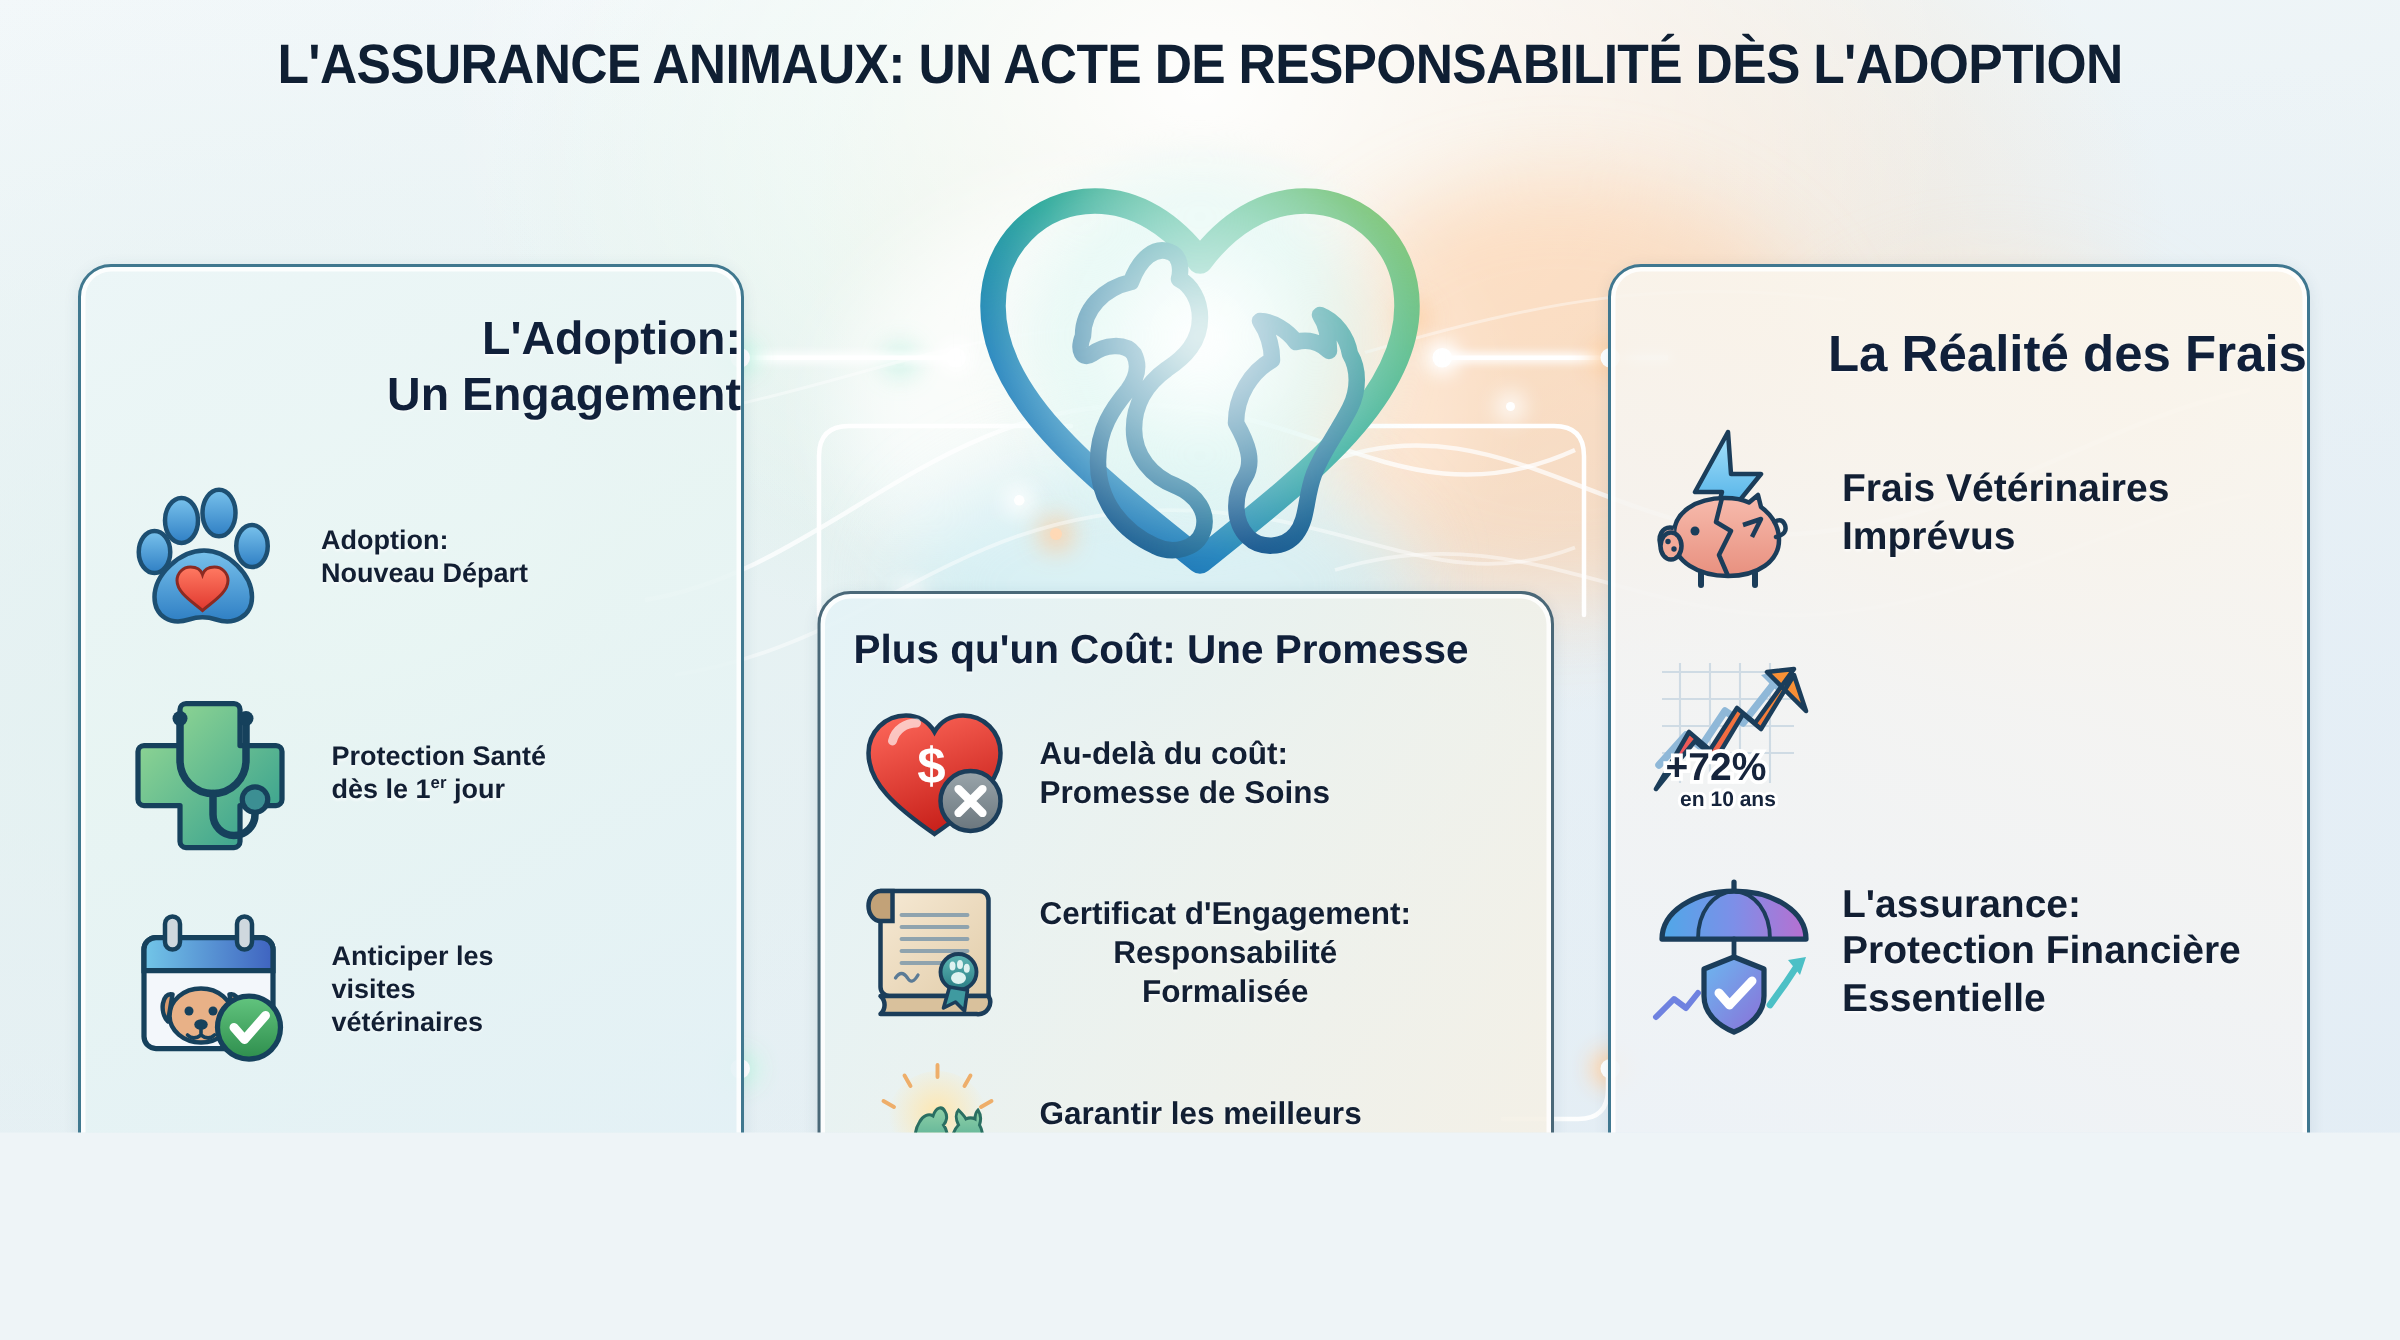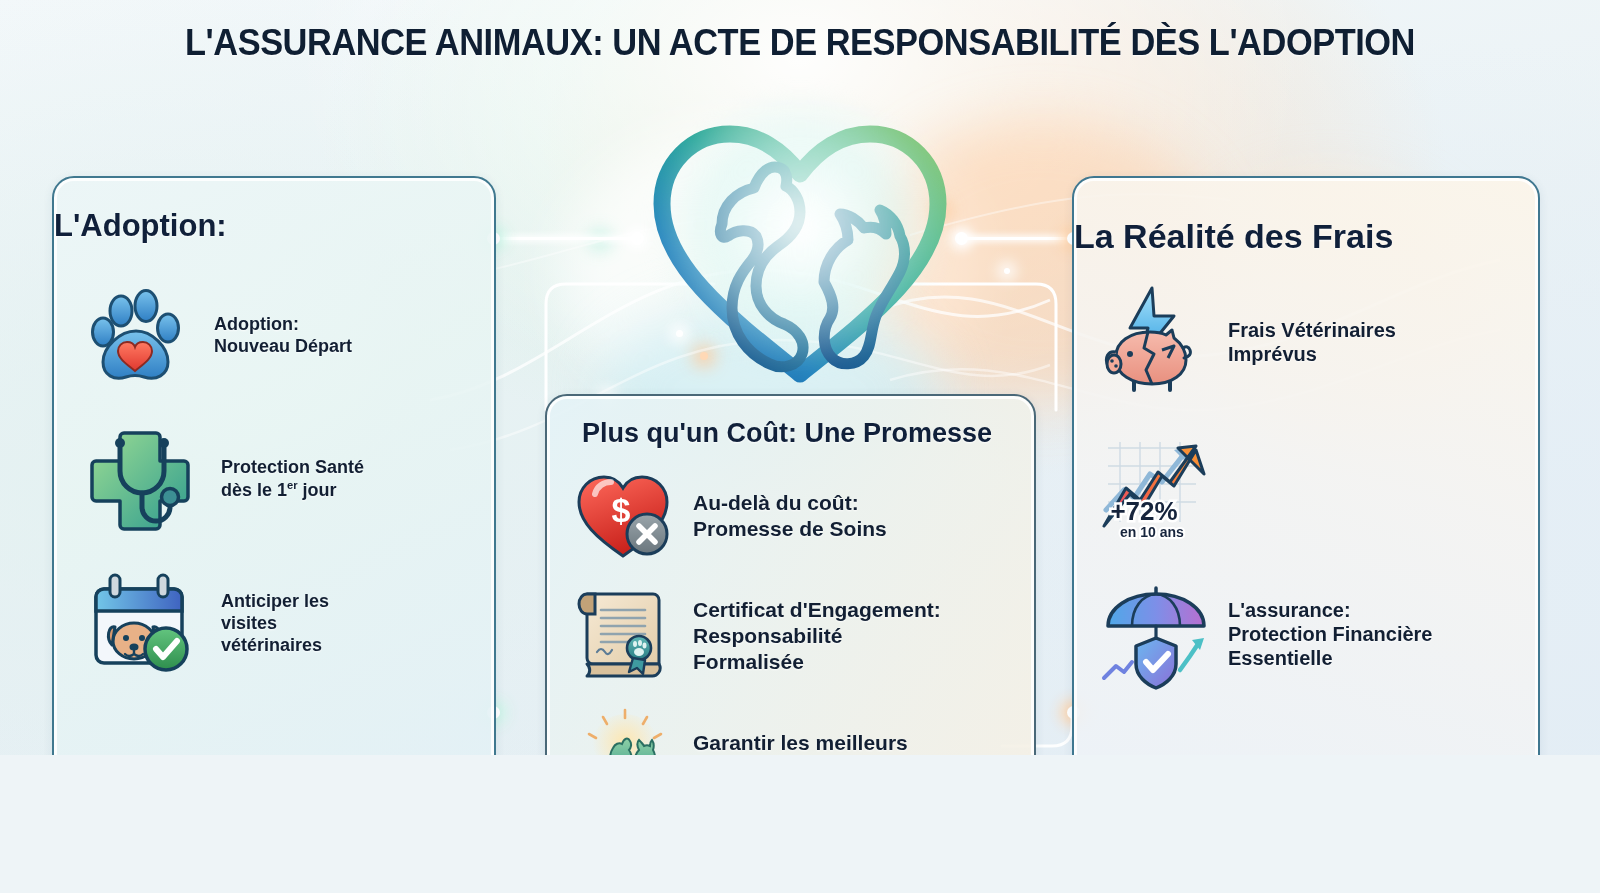--- a/index.html
+++ b/index.html
@@ -64,55 +64,55 @@
     background:linear-gradient(120deg,rgba(228,243,247,.92) 0%,rgba(236,242,238,.9) 45%,rgba(246,240,228,.9) 100%);
     border-color:#4a6878;
   }
   #panel-right{
     left:1072px;top:176px;width:464px;height:664px;
     background:linear-gradient(200deg,rgba(252,245,233,.92) 0%,rgba(245,244,242,.9) 45%,rgba(236,242,248,.92) 100%);
     border-color:#3f7790;
   }
 
   .panel-title{
-    text-align:left;font-weight:bold;color:#10203a;
+    text-align:right;font-weight:bold;color:#10203a;
     text-shadow:0 1px 2px rgba(255,255,255,.85);
     line-height:1.18;
   }
   #panel-left .panel-title{font-size:31px;margin:30px 0 0 0;}
   #panel-right .panel-title{font-size:34px;margin:38px 0 0 0;}
-  #panel-center .panel-title{font-size:27px;margin:22px 0 0 0;text-align:left;padding-left:35px;}
+  #panel-center .panel-title{font-size:27px;margin:22px 0 0 0;text-align:left;padding-left:22px;}
 
   .items{margin-top:6px;}
   .item{display:flex;align-items:center;gap:16px;}
   .item .icon{flex:0 0 auto;display:flex;align-items:center;justify-content:center;}
   .item .label{
     font-weight:bold;color:#121f33;line-height:1.22;
     text-shadow:0 1px 2px rgba(255,255,255,.8);
   }
 
   
   #panel-left .item{padding:0 14px 0 34px;}
   #panel-left .item + .item{margin-top:34px;gap:23px;}
   #panel-left .items{margin-top:36px;}
   #panel-left .label{font-size:18px;}
   #panel-left .icon{width:110px;height:110px;}
 
   
   #panel-center .items{margin-top:14px;}
   #panel-center .item{padding:0 10px 0 26px;}
-  #panel-center .item + .item{margin-top:16px;}
+  #panel-center .item + .item{margin-top:16px;text-align:center;}
   #panel-center .label{font-size:21px;}
   #panel-center .icon{width:104px;height:104px;}
 
   
   #panel-right .items{margin-top:30px;}
   #panel-right .item{padding:0 12px 0 26px;}
   #panel-right .item + .item{margin-top:34px;}
-  #panel-right .label{font-size:20px;}
+  #panel-right .label{font-size:26px;}
   #panel-right .icon{width:112px;height:112px;position:relative;justify-content:center;}
 
   sup{font-size:.62em;vertical-align:super;}
 
   
   #logo{
     position:absolute;left:610px;top:78px;width:380px;height:320px;
     pointer-events:none;
   }
   #logo .halo{
@@ -236,20 +236,21 @@
       <path d="M214,204 C214,186 224,170 238,162 C238,150 234,142 230,136 C238,136 248,142 254,150
                C262,148 270,150 276,156 C276,146 274,138 270,132 C280,136 288,146 290,158
                C296,168 296,182 290,194 C282,210 272,222 266,238 C260,254 262,268 254,278
                C246,288 230,288 222,280 C212,270 212,252 220,240 C226,230 222,218 214,204 Z" fill="none" stroke="url(#petGrad)" stroke-width="11" stroke-linejoin="round" stroke-linecap="round"></path>
     </svg>
   </div>
 
   <div class="panel" id="panel-left">
     <div class="panel-title">
       <div>L'Adoption:</div>
+      <div>Un Engagement</div>
     </div>
     <div class="items">
 
       <div class="item">
         <div class="icon">
           <svg width="110" height="110" viewBox="0 0 110 110">
             <defs>
               <linearGradient id="pawG" x1="0" y1="0" x2="0" y2="1">
                 <stop offset="0%" stop-color="#79c2ec"></stop>
                   <stop offset="100%" stop-color="#2f7fc4"></stop>

